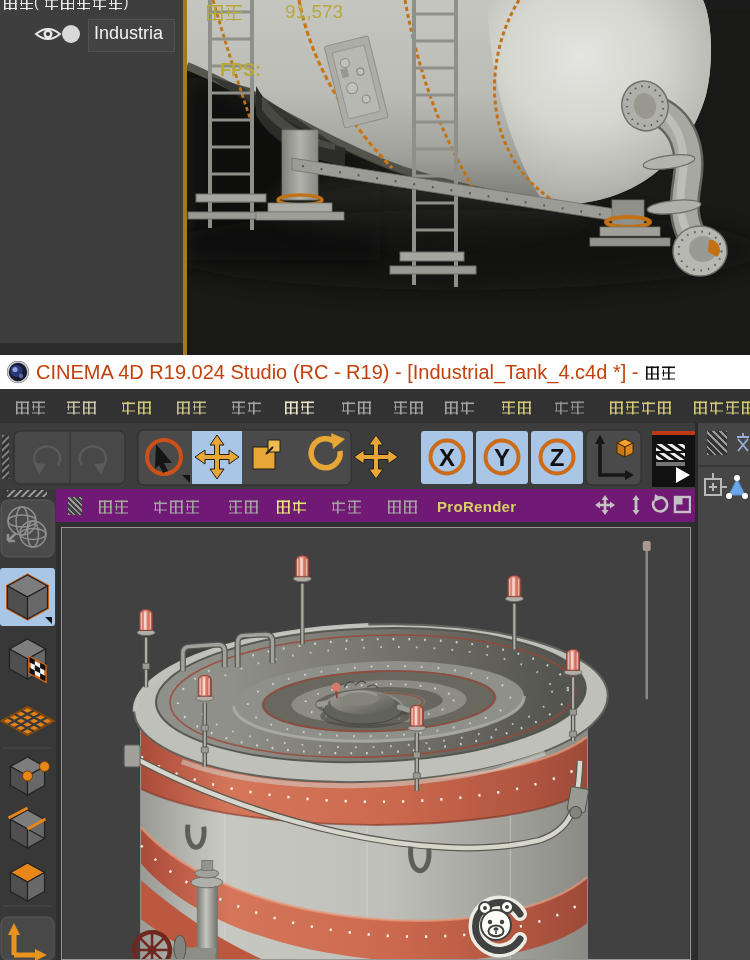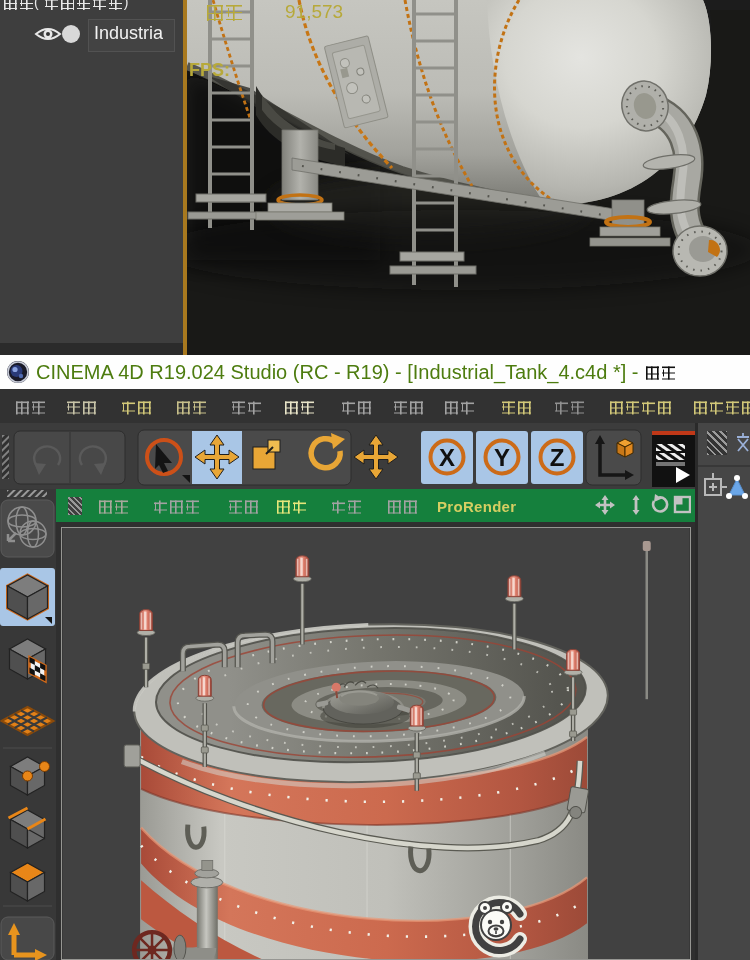--- a/index.html
+++ b/index.html
@@ -136,32 +136,32 @@
     <path d="M2 11 Q14 1 26 11 Q14 21 2 11 Z" fill="none" stroke="#e8e8e8" stroke-width="2"></path>
     <circle cx="14" cy="11" r="4.5" fill="#e8e8e8"></circle>
       <circle cx="14" cy="11" r="2" fill="#333"></circle>
   </svg>
   <div class="abs" style="left:62px;top:25px;width:18px;height:18px;border-radius:50%;background:#d8d8d8"></div>
   <div class="abs" style="left:0;top:343px;width:187px;height:12px;background:#2b2b2b"></div>
   <div class="abs" style="left:183px;top:0;width:4px;height:355px;background:#a8791f"></div>
 
   <div class="abs" style="left:205px;top:2px;color:#b7a93a;font-size:17px"><span class="z" style="width:16px;height:16px"></span><span class="y" style="width:16px;height:16px"></span></div>
   <div class="abs" style="left:285px;top:1px;color:#b7a93a;font-size:19px;font-weight:normal">91,573</div>
-  <div class="abs" style="left:189px;top:60px;color:#b7a93a;font-size:18px;font-weight:bold">FPS:</div>
+  <div class="abs" style="left:220px;top:60px;color:#b7a93a;font-size:18px;font-weight:bold">FPS:</div>
 </div>
 
 <div class="abs" style="left:0;top:355px;width:750px;height:34px;background:#fefefe">
   <svg class="abs" style="left:6px;top:5px" width="24" height="24" viewBox="0 0 24 24">
     <circle cx="12" cy="12" r="11" fill="#1a1a28"></circle>
     <circle cx="12" cy="12" r="10" fill="none" stroke="#c8ccd8" stroke-width="1.6"></circle>
     <circle cx="10.5" cy="11" r="6" fill="#2a3a78"></circle>
     <circle cx="9" cy="9.5" r="2.6" fill="#8aa2e0"></circle>
     <circle cx="15" cy="16" r="2.2" fill="#506ab0"></circle>
   </svg>
-  <div class="abs" style="left:36px;top:50%;transform:translateY(-50%);color:#4d7c0f;font-size:20px;white-space:nowrap">CINEMA 4D R19.024 Studio (RC - R19) - [Industrial_Tank_4.c4d *] - <span style="color:#101010"><span class="z"></span><span class="y"></span></span></div>
+  <div class="abs" style="left:36px;top:50%;transform:translateY(-50%);color:#c2410c;font-size:20px;white-space:nowrap">CINEMA 4D R19.024 Studio (RC - R19) - [Industrial_Tank_4.c4d *] - <span style="color:#101010"><span class="z"></span><span class="y"></span></span></div>
 </div>
 
 <div class="abs" style="left:0;top:389px;width:750px;height:34px;background:#323232" id="menubar">
   <span class="mi" style="left:14px;color:#a2a2a2"><span class="z"></span><span class="y"></span></span>
   <span class="mi" style="left:65px;color:#c8c4a8"><span class="y"></span><span class="z"></span></span>
   <span class="mi" style="left:120px;color:#d2c878"><span class="w"></span><span class="z"></span></span>
   <span class="mi" style="left:175px;color:#c8c08a"><span class="z"></span><span class="y"></span></span>
   <span class="mi" style="left:230px;color:#a2a2a2"><span class="y"></span><span class="w"></span></span>
   <span class="mi" style="left:283px;color:#e8e4c8"><span class="z"></span><span class="y"></span></span>
   <span class="mi" style="left:340px;color:#a2a2a2"><span class="w"></span><span class="z"></span></span>
@@ -339,21 +339,21 @@
   <path d="M47 466 L35 460 L35 472 Z" fill="#e8941e"></path>
   <defs>
     <pattern id="hatch3" width="5" height="5" patternUnits="userSpaceOnUse" patternTransform="rotate(45)">
       <rect width="5" height="5" fill="#383838"></rect>
           <rect width="2" height="5" fill="#9a9a9a"></rect>
     </pattern>
   </defs>
 </svg>
 </div>
 
-<div class="abs" style="left:56px;top:489px;width:639px;height:33px;background:#15803d" id="vpmenu">
+<div class="abs" style="left:56px;top:489px;width:639px;height:33px;background:#701a75" id="vpmenu">
   <span class="mi" style="left:41px;color:#a8a89c"><span class="z"></span><span class="y"></span></span>
   <span class="mi" style="left:96px;color:#a2a2a2"><span class="w"></span><span class="z"></span><span class="y"></span></span>
   <span class="mi" style="left:171px;color:#a2a2a2"><span class="y"></span><span class="z"></span></span>
   <span class="mi" style="left:219px;color:#e6e67a"><span class="z"></span><span class="w"></span></span>
   <span class="mi" style="left:274px;color:#a2a2a2"><span class="w"></span><span class="y"></span></span>
   <span class="mi" style="left:330px;color:#a2a2a2"><span class="z"></span><span class="z"></span></span>
   <span class="mi" style="left:381px;color:#d6ce62;font-size:15px;font-weight:bold;letter-spacing:.3px">ProRender</span>
   <div class="abs" style="left:12px;top:8px;width:14px;height:18px;background:repeating-linear-gradient(45deg,#989898 0 1.5px,#3f3f3f 1.5px 4px)"></div>
   <svg class="abs" style="left:530px;top:5px" width="105" height="24" viewBox="0 0 105 24">
     <g fill="#c2c2c2" stroke="#c2c2c2" transform="translate(8,0)">

